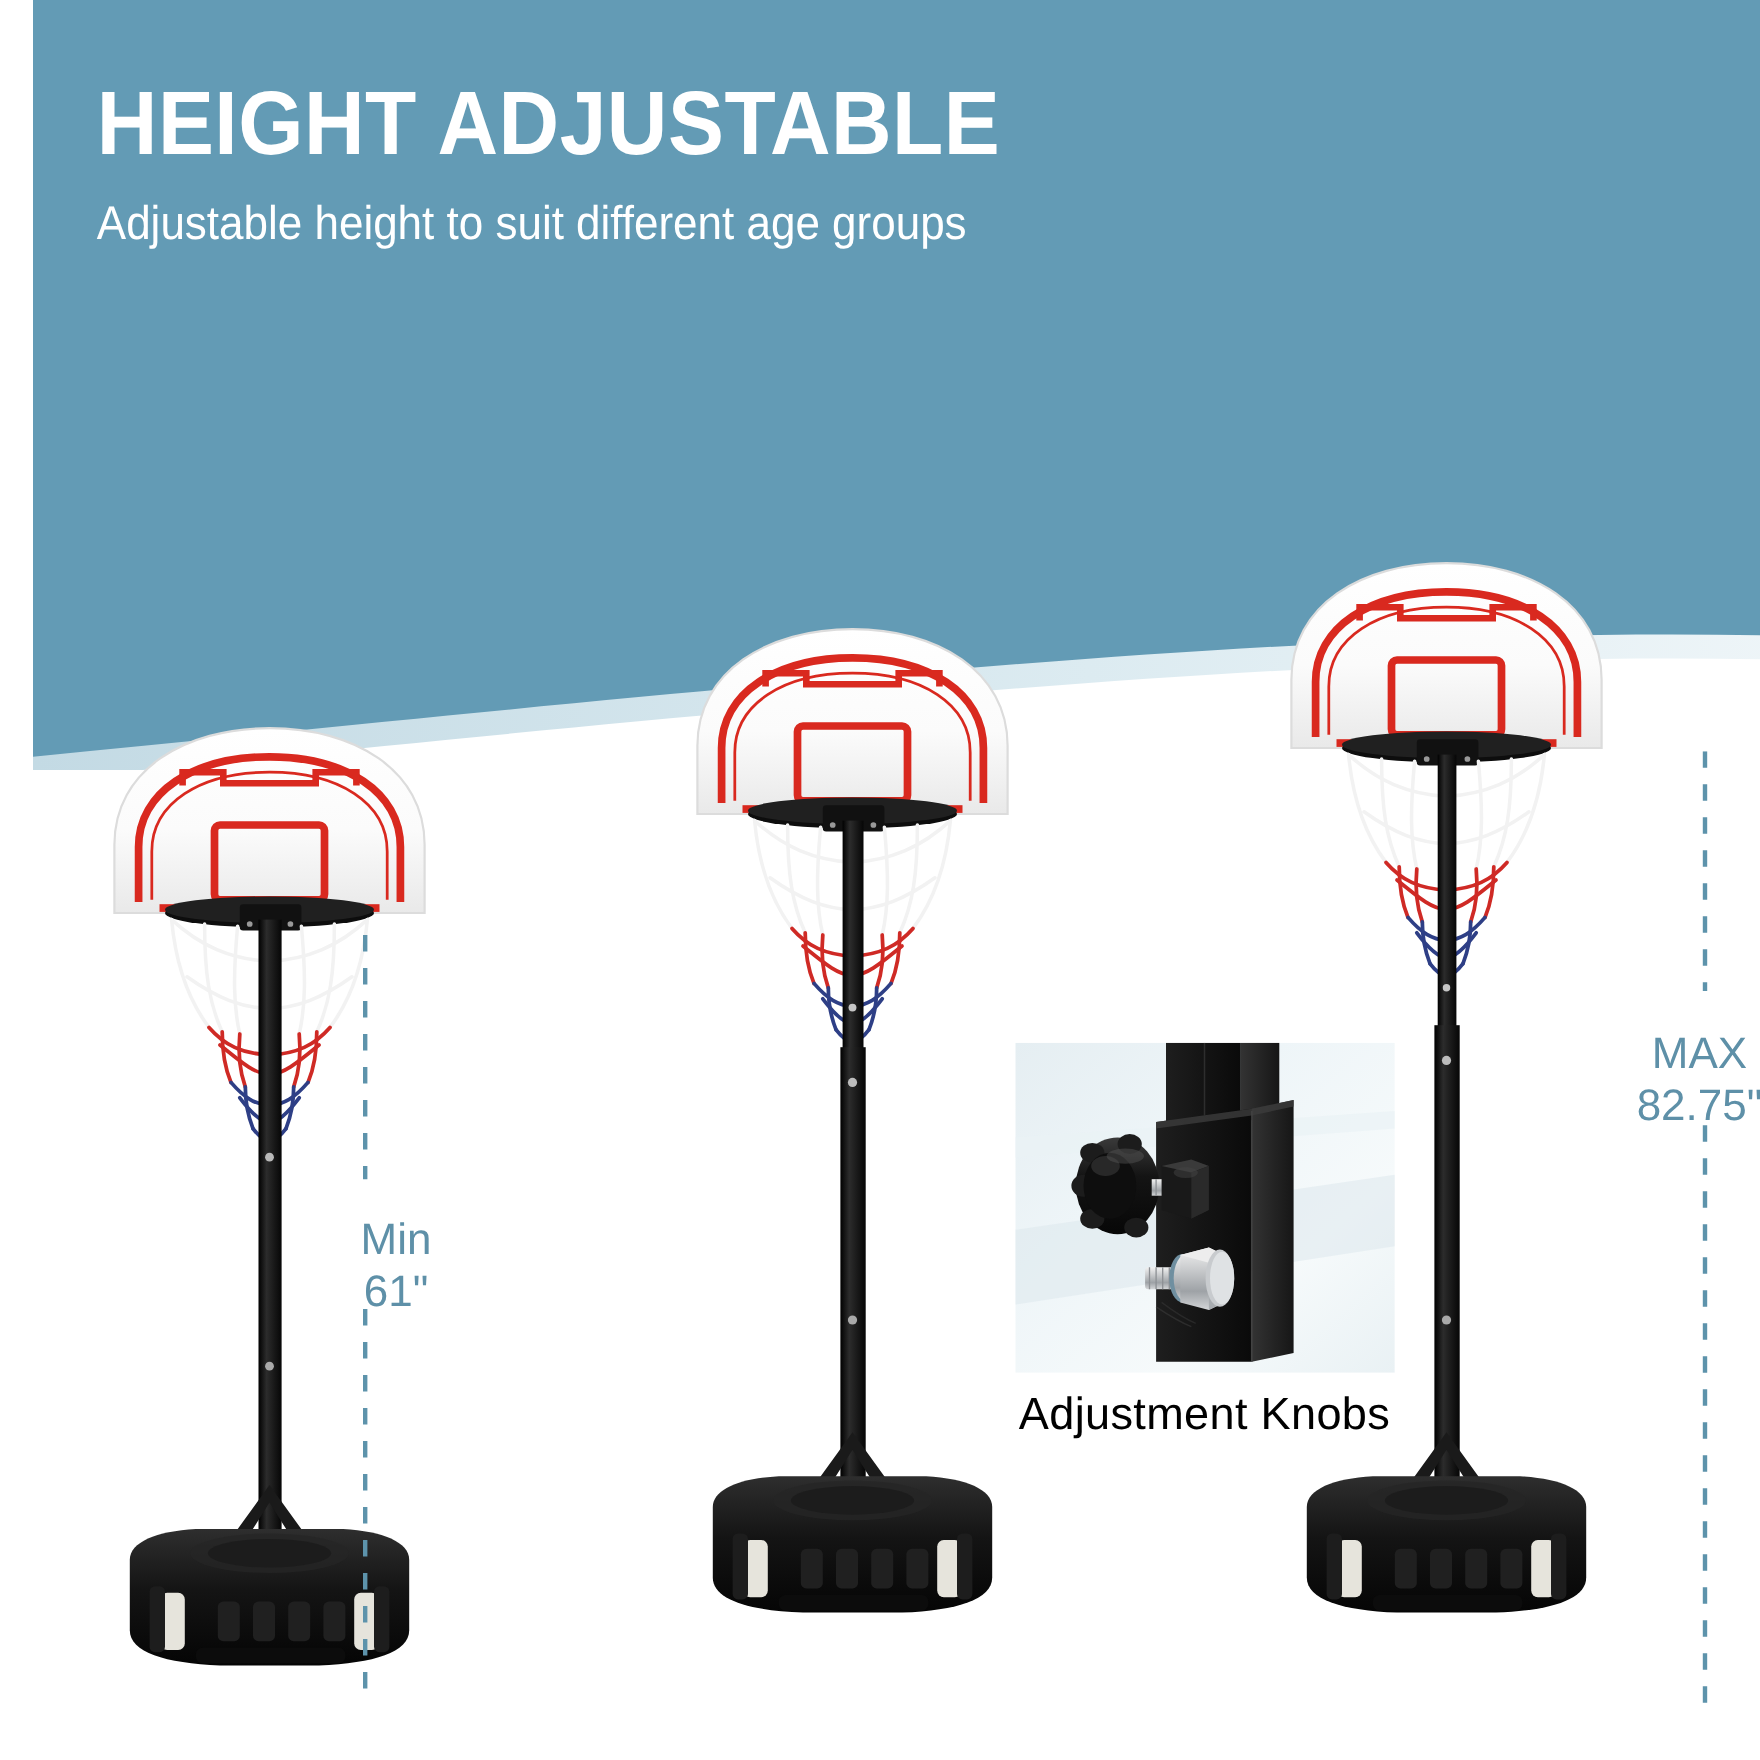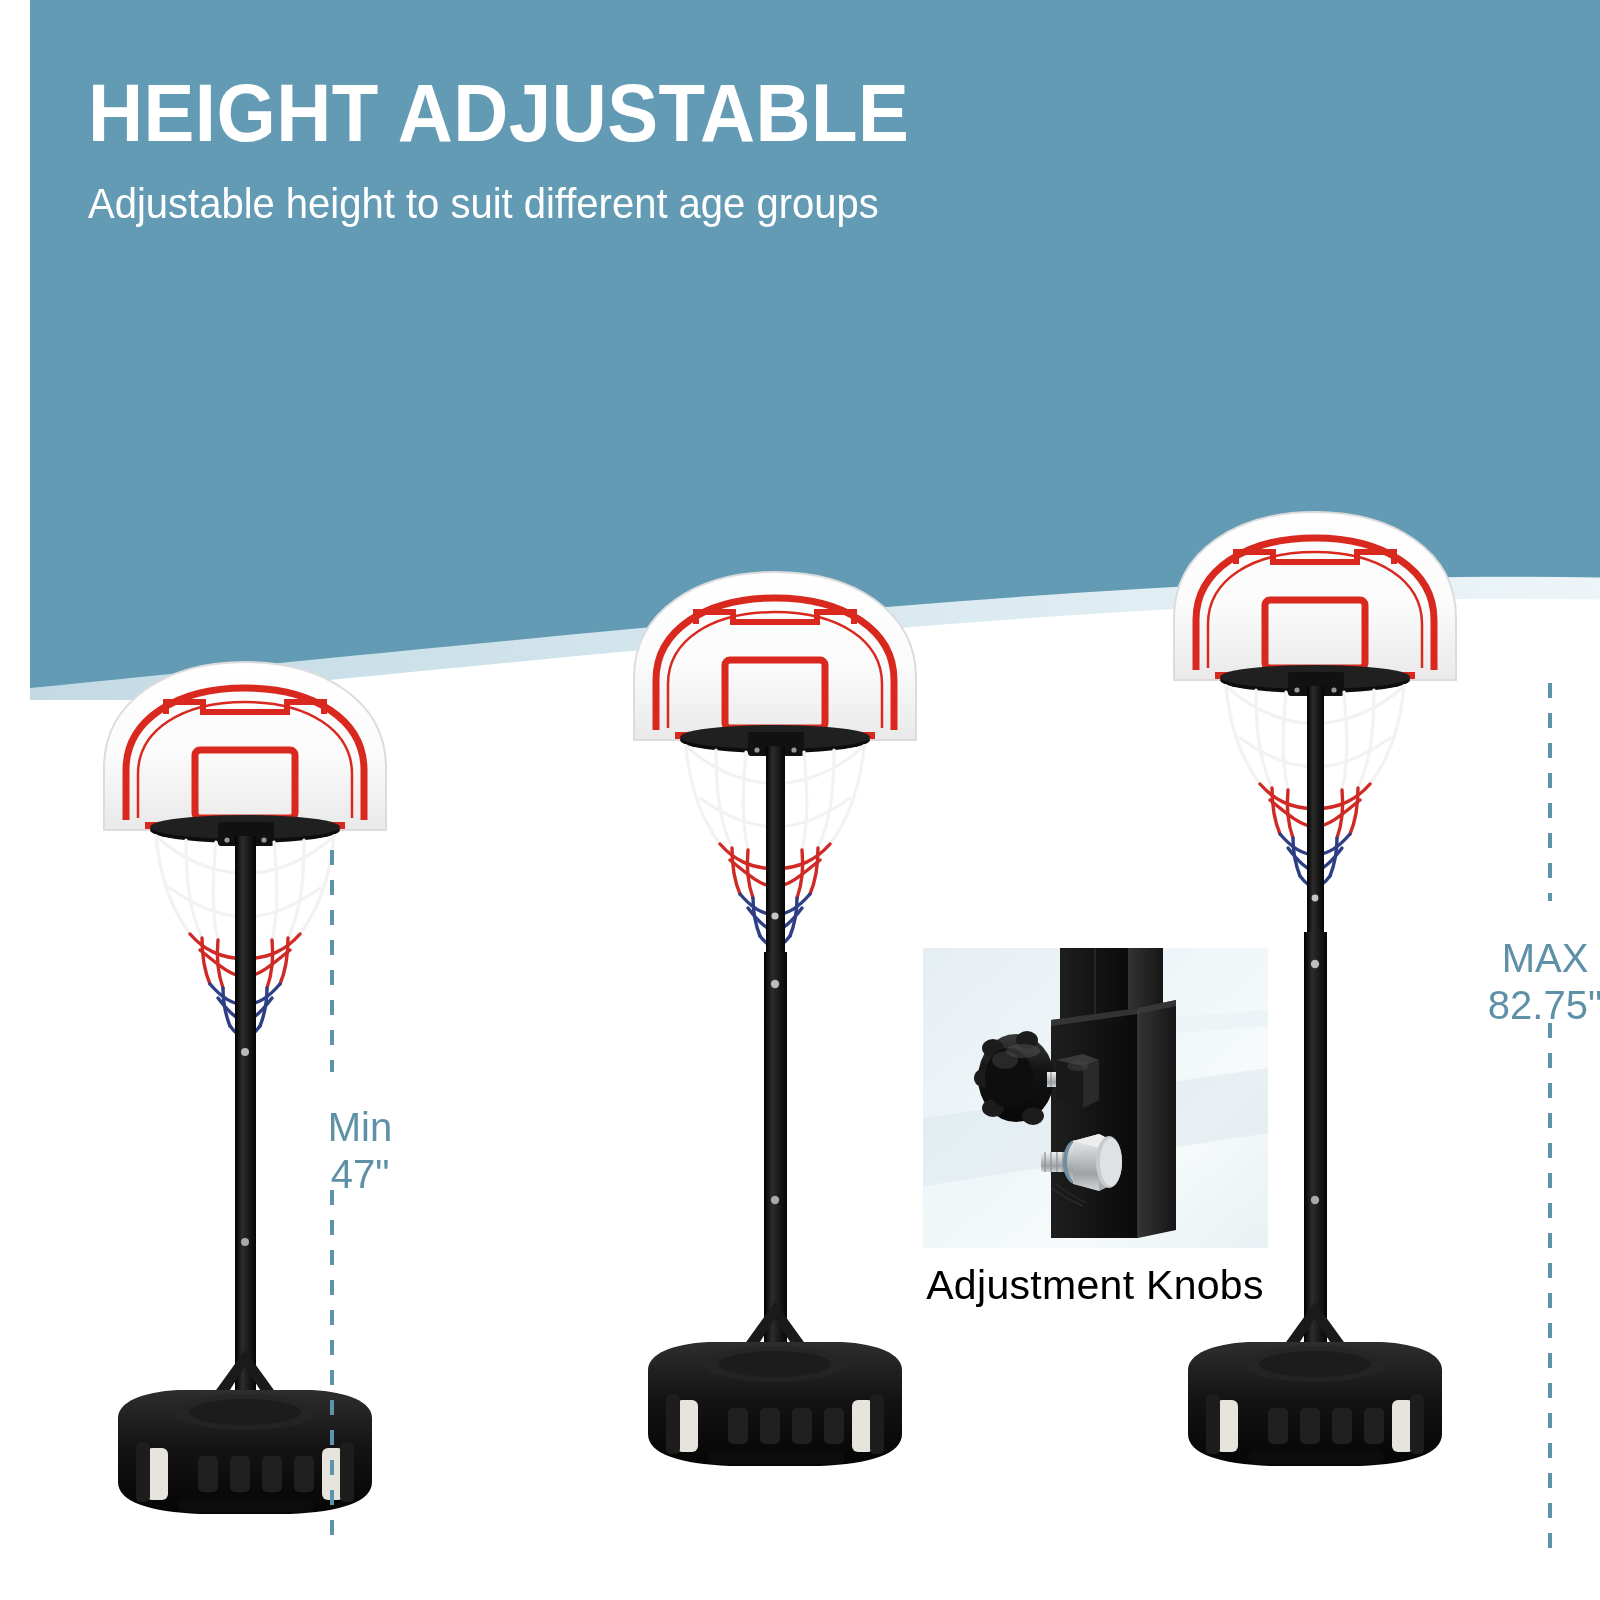--- a/index.html
+++ b/index.html
@@ -190,21 +190,21 @@
       </g>
     </svg>
   </div>
 
   <svg style="position:absolute;left:292px;top:850px;width:20px;height:700px;">
     <line x1="10" y1="0" x2="10" y2="222" stroke="#5d93ab" stroke-width="4" stroke-dasharray="15 15"></line>
     <line x1="10" y1="340" x2="10" y2="700" stroke="#5d93ab" stroke-width="4" stroke-dasharray="15 15"></line>
   </svg>
 
   <div class="dim-label" id="dim-min">Min
-47"</div>
+61"</div>
 
   <div class="hoop" id="hoop-center" style="left:590px;top:560px;width:340px;height:1030px;">
     <svg width="340" height="1030" viewBox="0 0 340 1030">
       <defs>
         <linearGradient id="bb2" x1="0" y1="0" x2="0" y2="1">
           <stop offset="0%" stop-color="#ffffff"></stop>
           <stop offset="55%" stop-color="#fbfbfb"></stop>
           <stop offset="100%" stop-color="#e9e9e9"></stop>
         </linearGradient>
         <linearGradient id="pole2" x1="0" y1="0" x2="1" y2="0">

